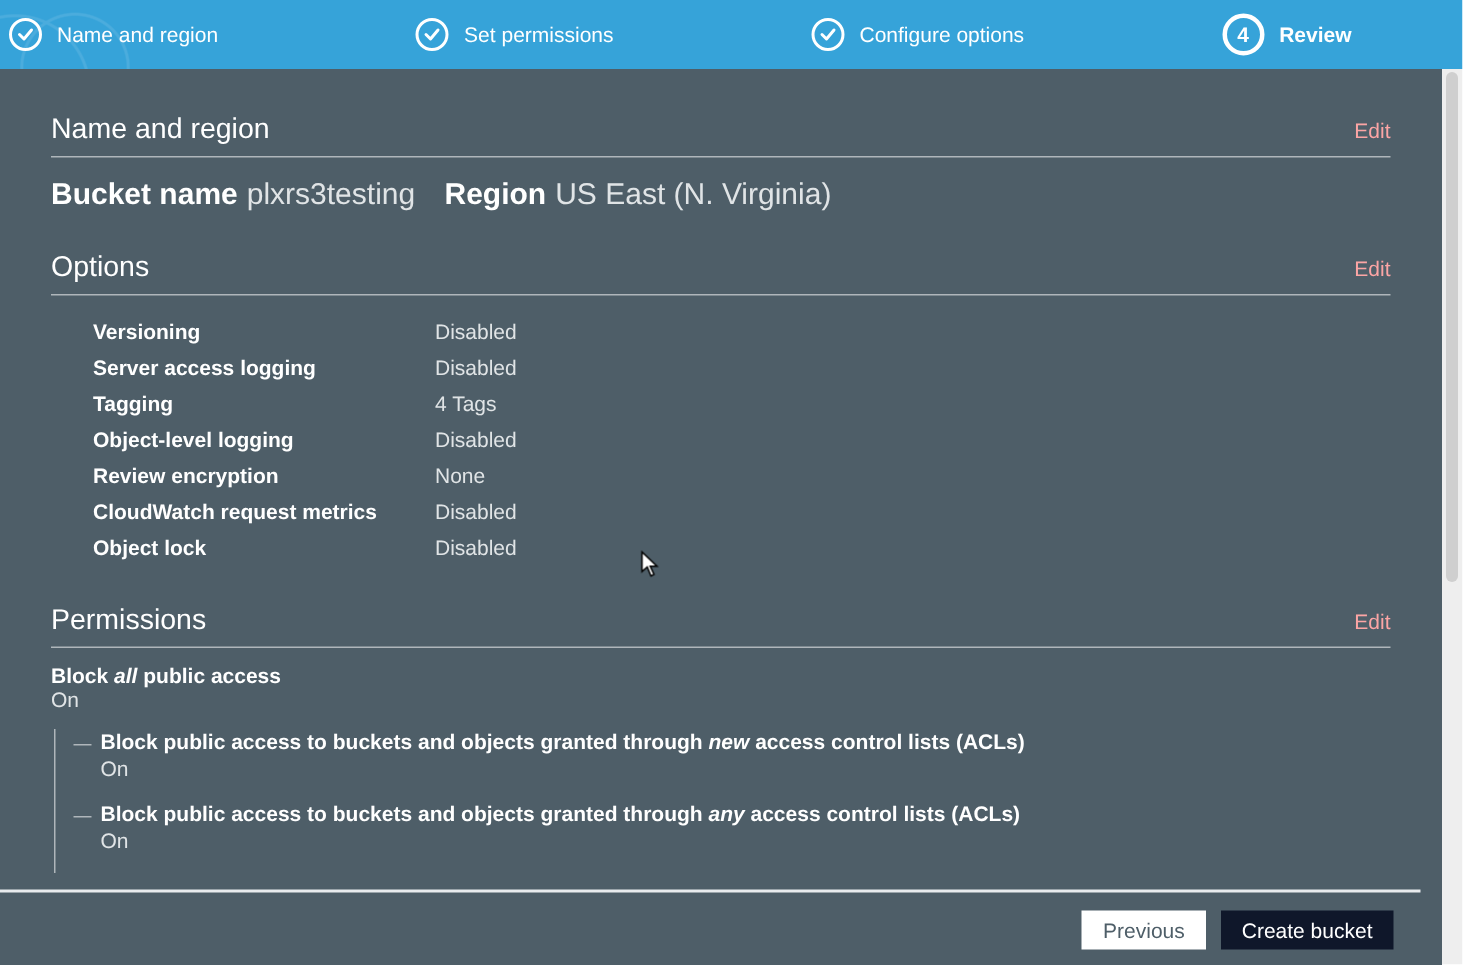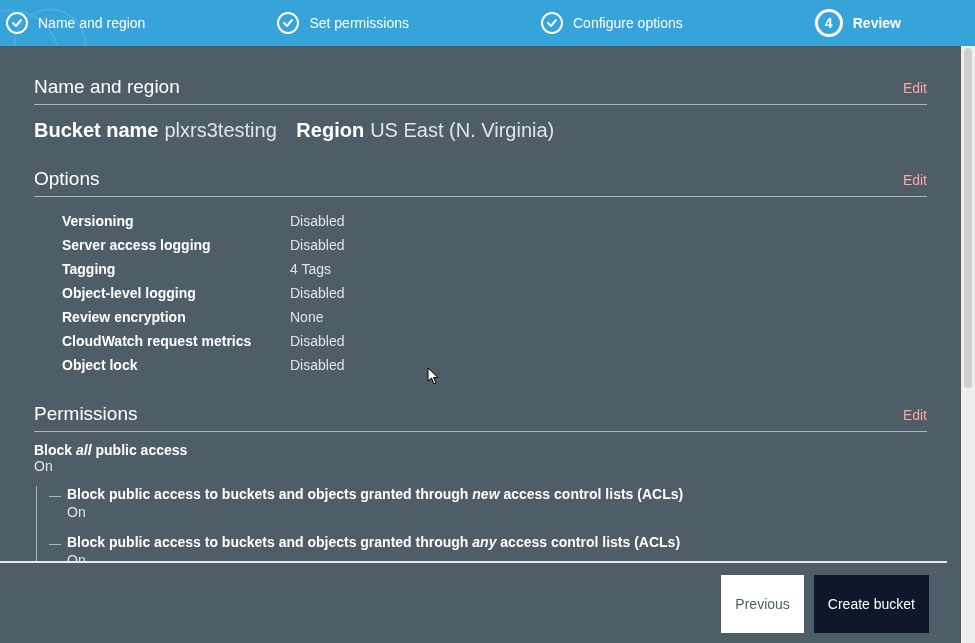--- a/index.html
+++ b/index.html
@@ -184,21 +184,21 @@
       left: 0;
       right: 14px;
       background: #4e5e68;
       padding: 12px 18px 10px 18px;
       display: flex;
       justify-content: flex-end;
       gap: 10px;
       border-top: 2px solid #e8ebed;
     }
     .btn {
-      padding: 21px 14px;
+      padding: 5px 14px;
       font-size: 14px;
       border: none;
       cursor: pointer;
     }
     .btn-prev {
       background: #fff;
       color: #4e5e68;
     }
     .btn-create {
       background: #0f172a;

